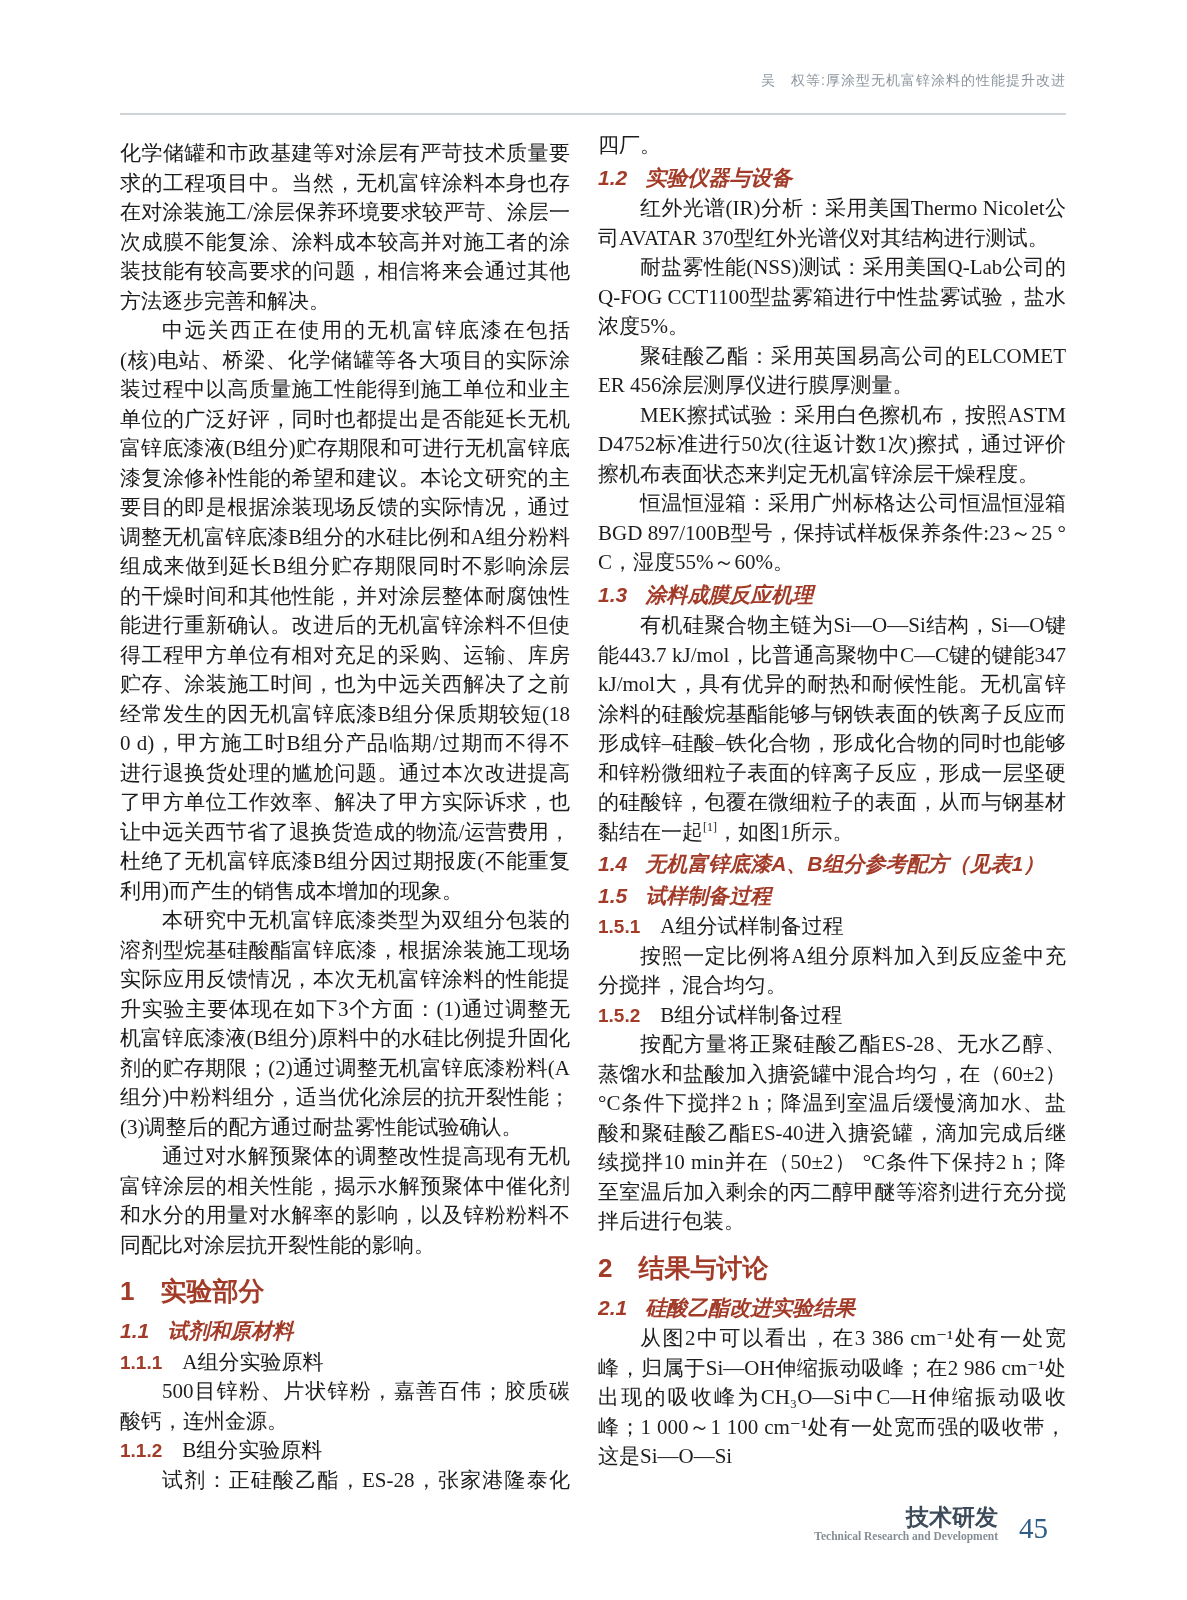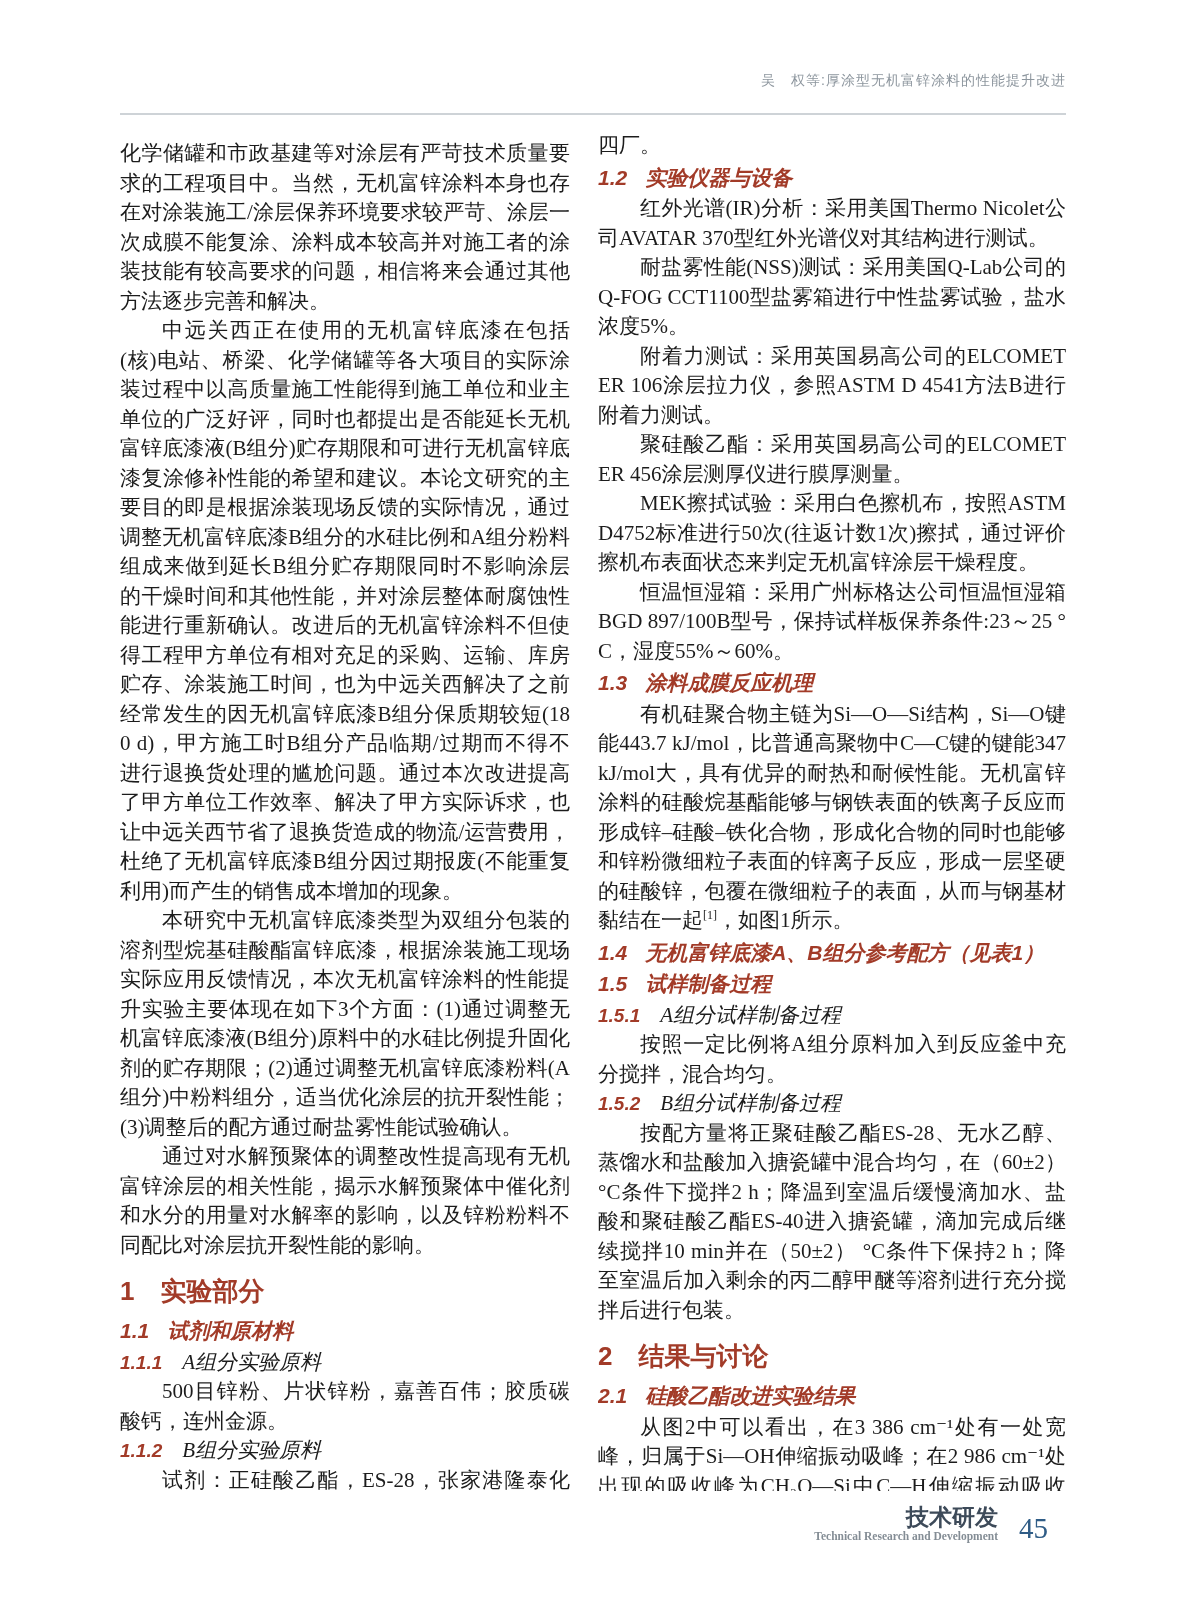--- a/index.html
+++ b/index.html
@@ -50,21 +50,21 @@
   .h2{
     margin:2px 0;
     font-family:"Liberation Sans","DejaVu Sans",sans-serif;
     font-weight:bold;font-size:21px;line-height:29.5px;
     color:#a23b28;
     font-style:italic;
   }
   .h2 .num{margin-right:18px;}
   .h3{
     margin:0;
-    font-size:21px;line-height:29.5px;font-weight:normal;color:#1c1c1c;font-style:italic;
+    font-size:21px;line-height:29.5px;font-weight:normal;color:#1c1c1c;
   }
   .h3 .num{
     font-family:"Liberation Sans","DejaVu Sans",sans-serif;
     font-weight:bold;font-size:19px;color:#a23b28;margin-right:20px;
   }
   
   .footer{
     position:absolute;right:139px;bottom:57px;
     display:flex;align-items:flex-end;
   }
@@ -110,21 +110,20 @@
       <h3 class="h3"><span class="num">1.1.2</span><span>B组分实验原料</span></h3>
       <p class="para ind">试剂：正硅酸乙酯，ES-28，张家港隆泰化工；聚硅酸乙酯，ES-40，张家港新亚化工；无水乙醇、盐酸、丙二醇单甲醚、蒸馏水、吗啡啉，分析纯，上海化学试剂</p>
     </div>
 
     <div class="col col-right">
       <p class="para">四厂。</p>
 
       <h2 class="h2"><span class="num">1.2</span><span>实验仪器与设备</span></h2>
       <p class="para ind">红外光谱(IR)分析：采用美国Thermo Nicolet公司AVATAR 370型红外光谱仪对其结构进行测试。</p>
       <p class="para ind">耐盐雾性能(NSS)测试：采用美国Q-Lab公司的Q-FOG CCT1100型盐雾箱进行中性盐雾试验，盐水浓度5%。</p>
-      <p class="para ind">附着力测试：采用英国易高公司的ELCOMETER 106涂层拉力仪，参照ASTM D 4541方法B进行附着力测试。</p>
       <p class="para ind">聚硅酸乙酯：采用英国易高公司的ELCOMETER 456涂层测厚仪进行膜厚测量。</p>
       <p class="para ind">MEK擦拭试验：采用白色擦机布，按照ASTM D4752标准进行50次(往返计数1次)擦拭，通过评价擦机布表面状态来判定无机富锌涂层干燥程度。</p>
       <p class="para ind">恒温恒湿箱：采用广州标格达公司恒温恒湿箱BGD 897/100B型号，保持试样板保养条件:23～25 °C，湿度55%～60%。</p>
 
       <h2 class="h2"><span class="num">1.3</span><span>涂料成膜反应机理</span></h2>
       <p class="para ind"><span>有机硅聚合物主链为Si—O—Si结构，Si—O键能443.7 kJ/mol，比普通高聚物中C—C键的键能347 kJ/mol大，具有优异的耐热和耐候性能。无机富锌涂料的硅酸烷基酯能够与钢铁表面的铁离子反应而形成锌–硅酸–铁化合物，形成化合物的同时也能够和锌粉微细粒子表面的锌离子反应，形成一层坚硬的硅酸锌，包覆在微细粒子的表面，从而与钢基材黏结在一起</span><sup class="ref">[1]</sup><span>，如图1所示。</span></p>
 
       <h2 class="h2"><span class="num">1.4</span><span>无机富锌底漆A、B组分参考配方（见表1）</span></h2>
       <h2 class="h2"><span class="num">1.5</span><span>试样制备过程</span></h2>
 

